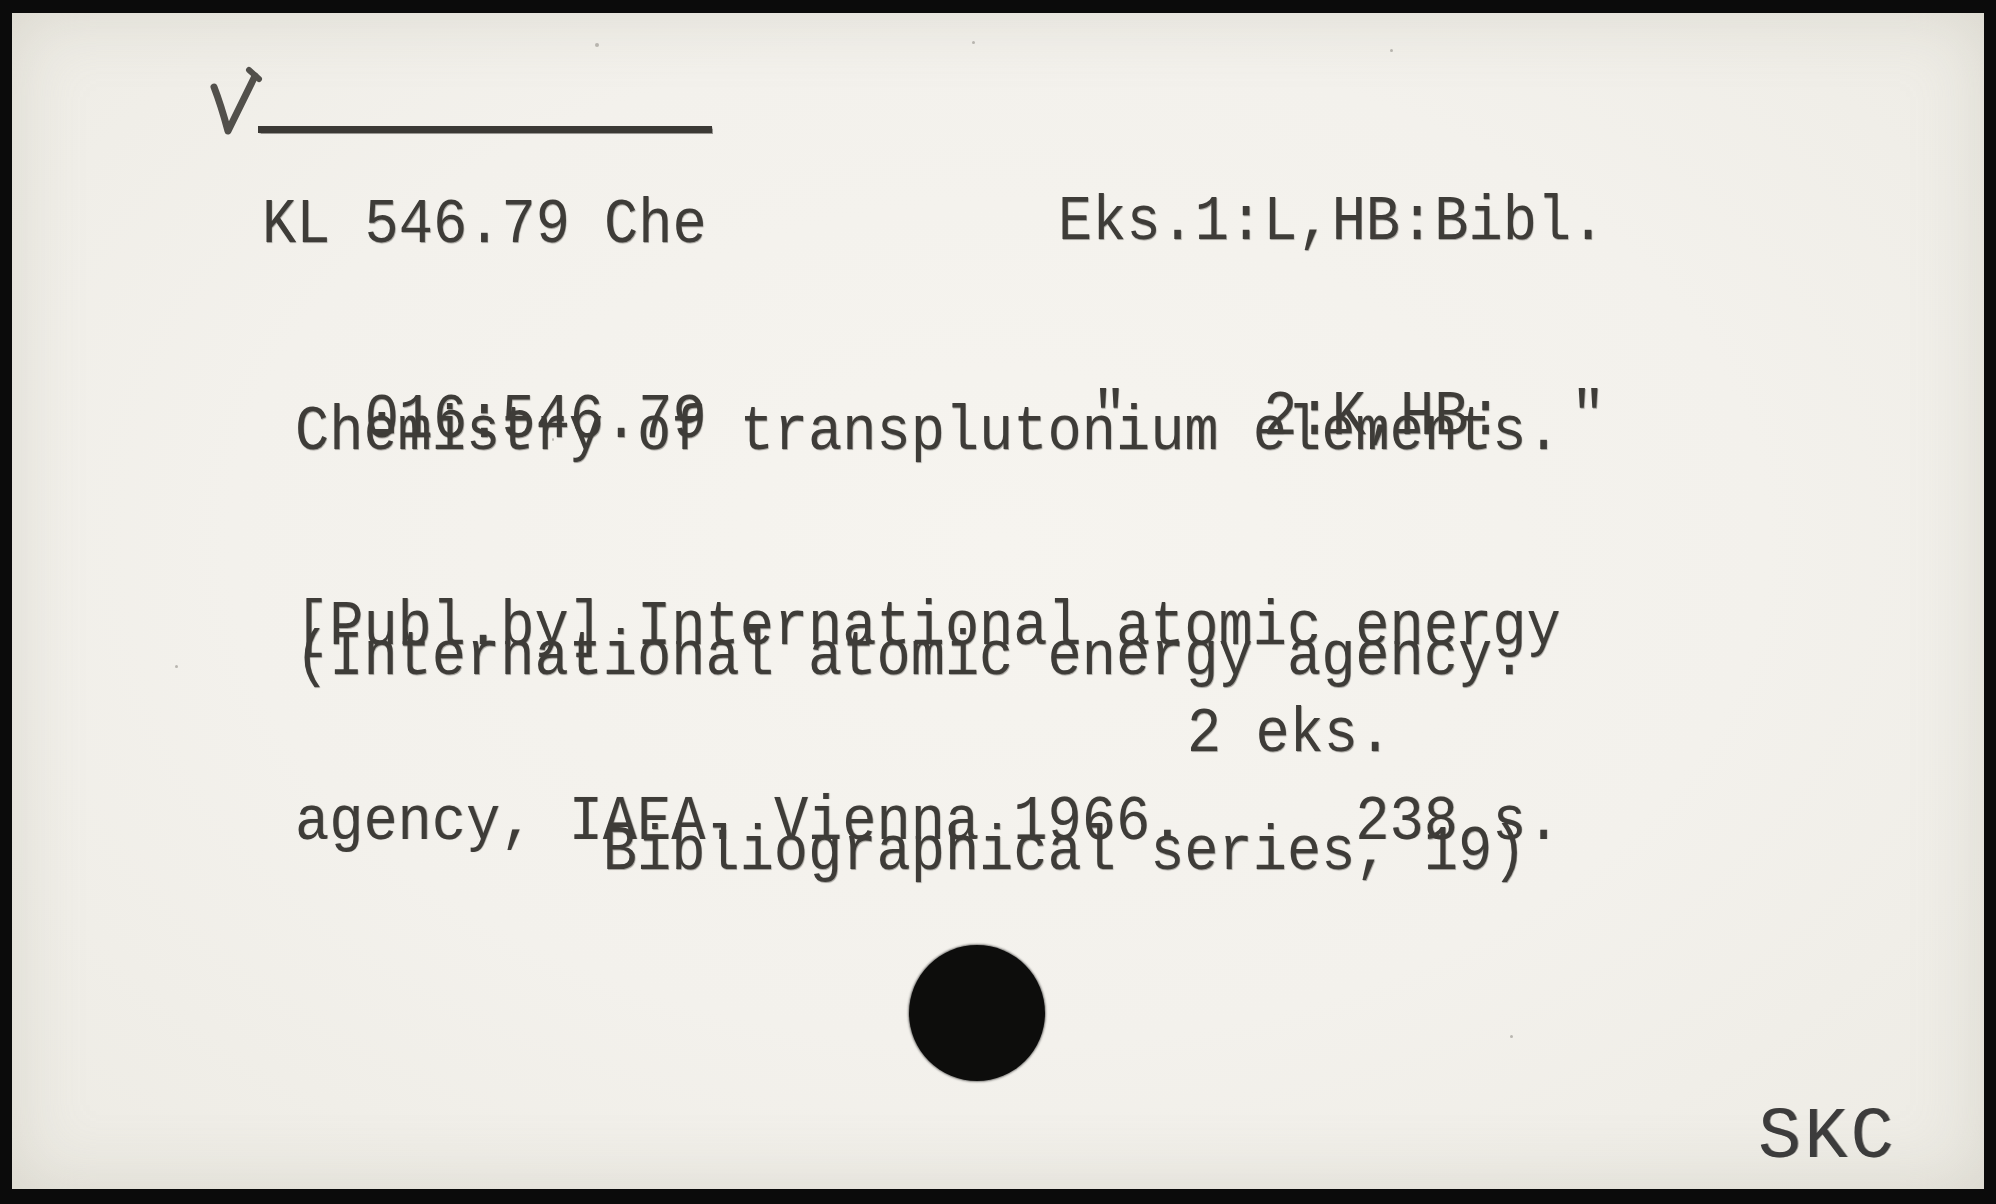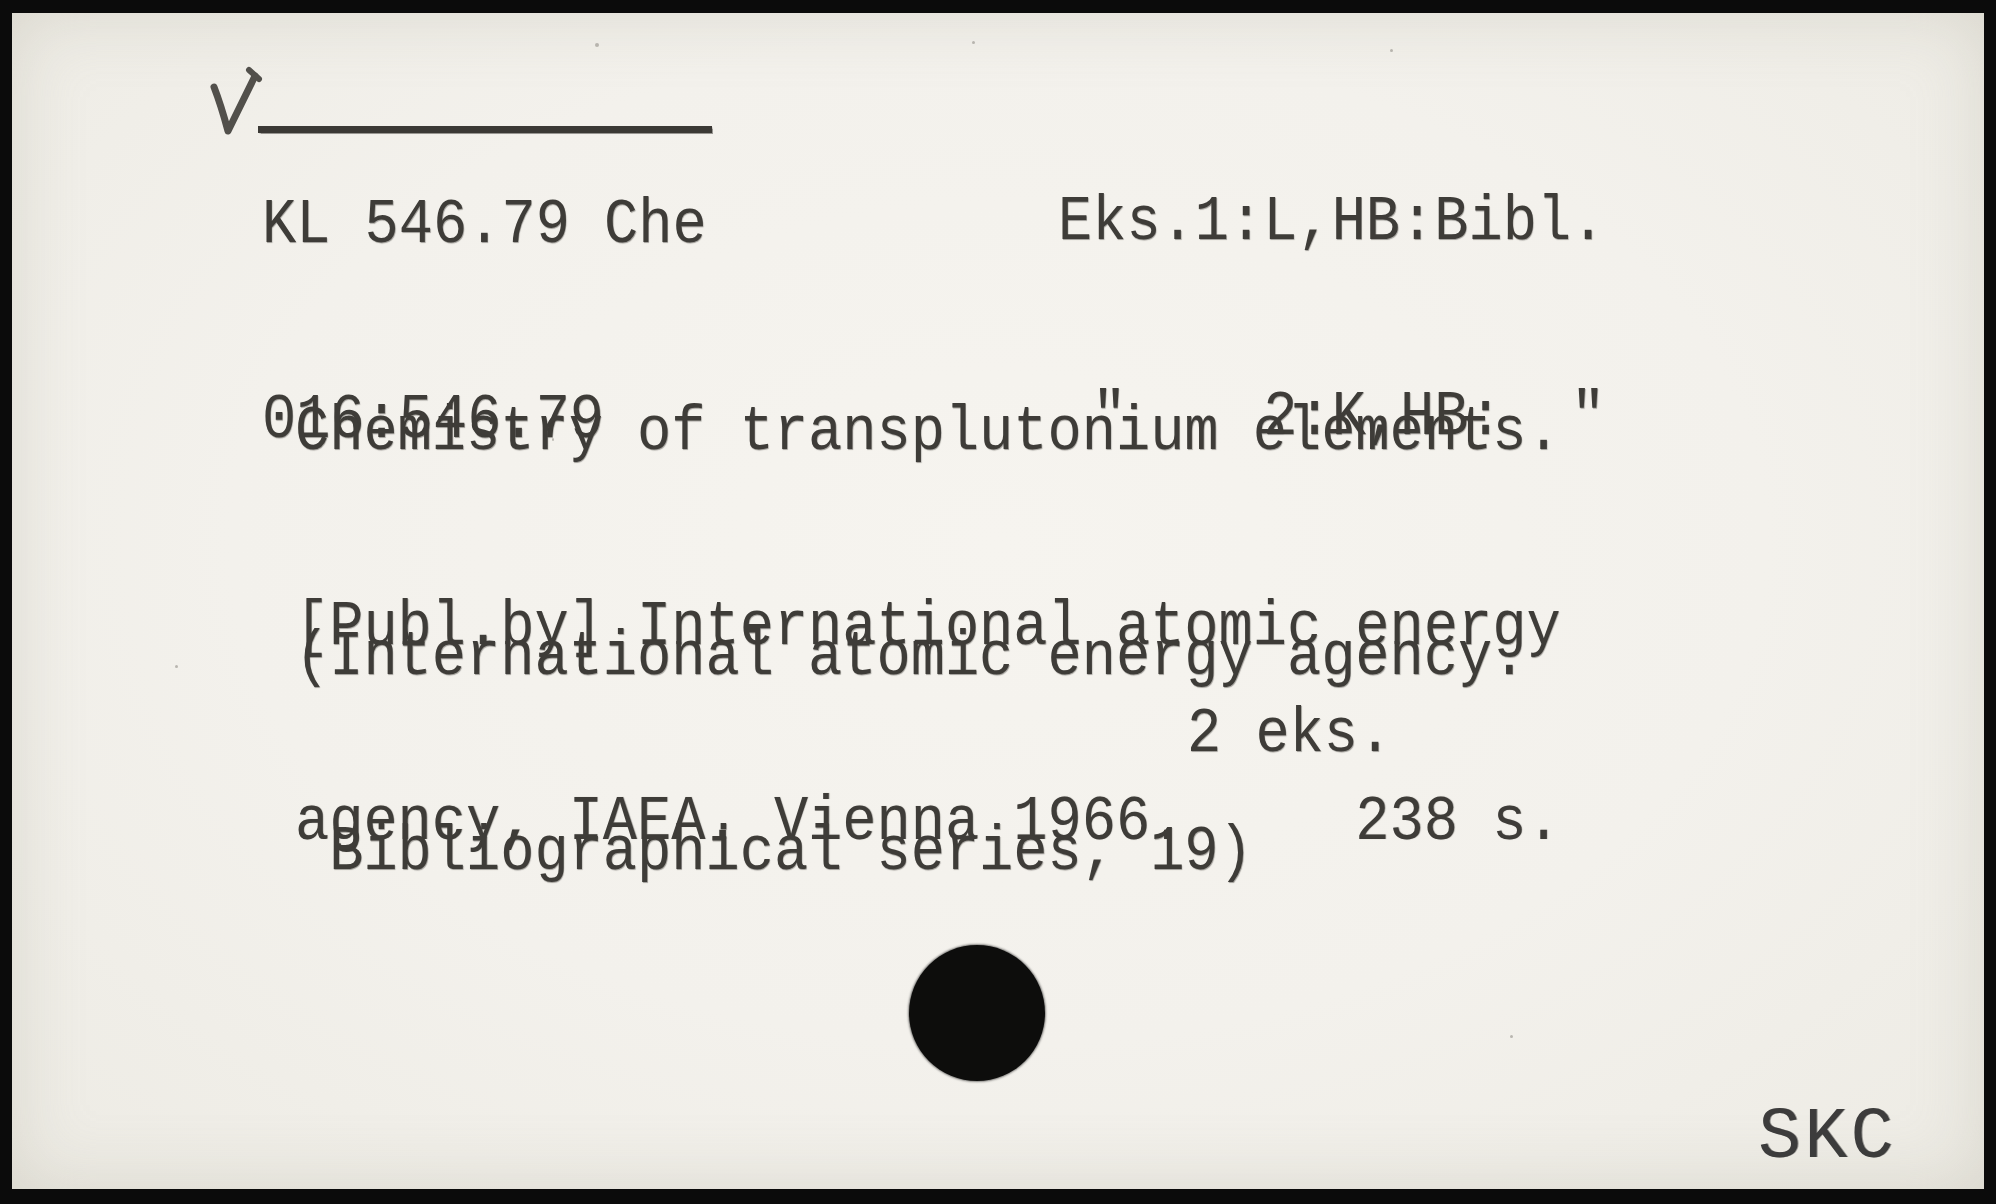--- a/index.html
+++ b/index.html
@@ -7,20 +7,21 @@
     padding: 0;
     background: #0b0b0b;
   }
   .scan {
     position: relative;
     width: 1996px;
     height: 1204px;
     background: #0b0b0b;
     overflow: hidden;
     font-family: "Liberation Mono", "DejaVu Sans Mono", monospace;
+    text-align: right;
   }
   .card {
     position: absolute;
     left: 12px;
     top: 13px;
     width: 1972px;
     height: 1176px;
     background:
       radial-gradient(ellipse at 50% 45%, #f6f4ef 0%, #f3f1ec 55%, #edebe4 100%);
     box-shadow: inset 0 0 70px rgba(170,165,150,0.30);

